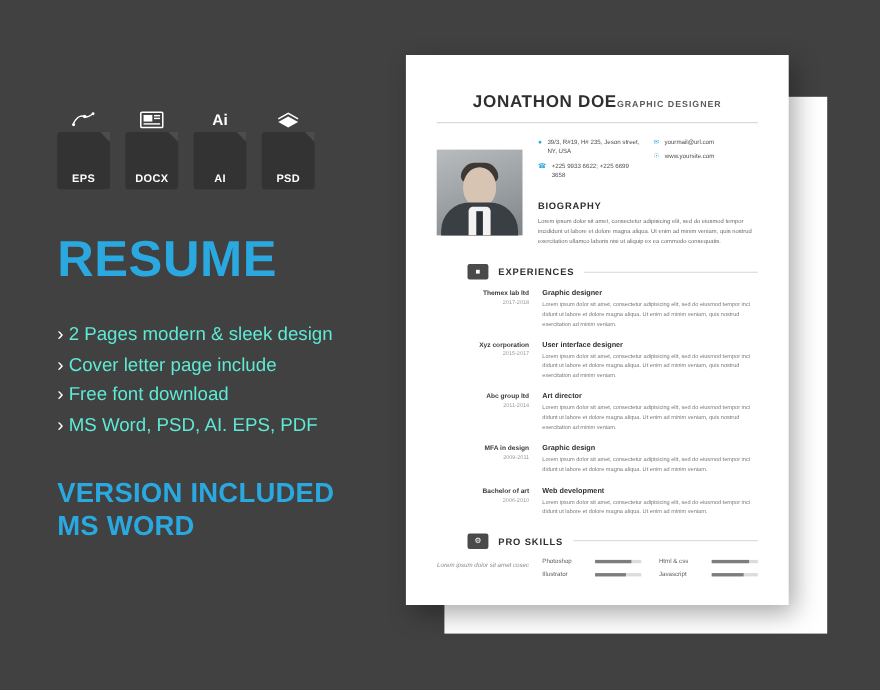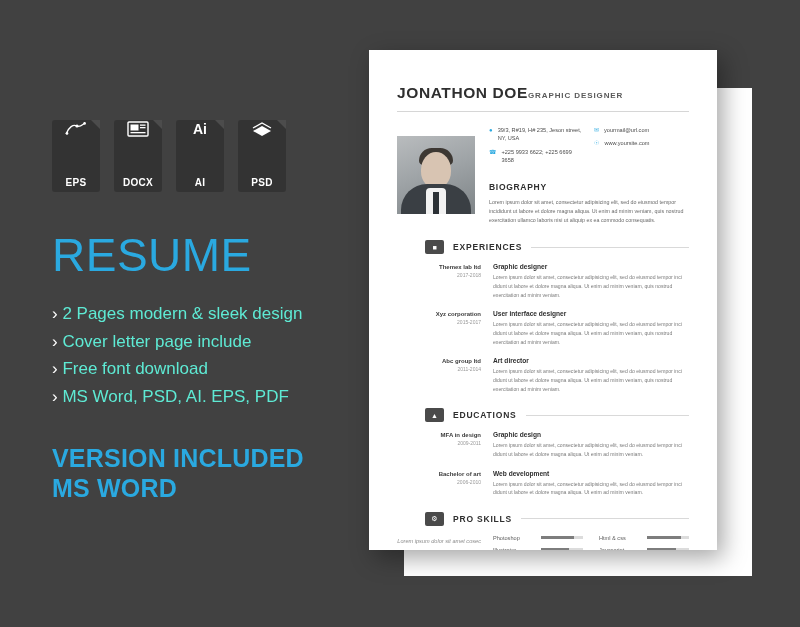--- a/index.html
+++ b/index.html
@@ -10,21 +10,21 @@
     overflow: hidden;
   }
   .stage { position: relative; width: 800px; height: 627px; background: #414141; }
 
   
   .promo { position: absolute; left: 52px; top: 120px; width: 330px; }
 
   .format-icons { display: flex; gap: 14px; margin-bottom: 40px; }
   .fmt {
     position: relative;
-    width: 48px; height: 72px;
+    width: 48px; height: 52px;
     background: #333333;
     border-radius: 3px;
     display: flex; flex-direction: column;
     align-items: center; justify-content: flex-end;
     padding-bottom: 4px;
     gap: 39px;
   }
   .fmt::after {
     content: "";
     position: absolute; top: 0; right: 0;
@@ -37,23 +37,23 @@
     display: flex; align-items: center; justify-content: center;
     width: 100%;
     color: #ffffff;
   }
   .fmt .fmt-label {
     font-size: 10px; font-weight: bold; color: #ffffff;
     letter-spacing: 0.3px;
   }
 
   .promo-title {
-    font-size: 46px; font-weight: normal; color: #2aa9e0;
+    font-size: 46px; font-weight: bold; color: #2aa9e0;
     letter-spacing: 0.5px; line-height: 1;
-    margin-bottom: 22px;
+    margin-bottom: 32px;
   }
   .bullets { margin-bottom: 34px; }
   .bullets li {
     list-style: none;
     color: #5eead4;
     font-size: 17px;
     line-height: 1.62;
     white-space: nowrap;
   }
   .bullets li::before { content: "\203A\00a0"; color: #ffffff; }
@@ -72,21 +72,21 @@
   .paper-front {
     position: absolute; left: 369px; top: 50px;
     width: 348px; height: 500px;
     background: #ffffff;
     box-shadow: 6px 8px 22px rgba(0,0,0,0.35);
     padding: 34px 28px 20px 28px;
     overflow: hidden;
   }
 
   
-  .r-head { display: flex; align-items: baseline; justify-content: flex-start; }
+  .r-head { display: flex; align-items: baseline; justify-content: center; }
   .r-name {
     font-size: 15.5px; font-weight: bold; color: #2f2f2f;
     letter-spacing: 0.6px;
   }
   .r-role {
     font-size: 8px; font-weight: bold; color: #5a5a5a;
     letter-spacing: 0.9px;
   }
   .rule { height: 1px; background: #d6d6d6; margin: 9px 0 12px 0; }
 
@@ -322,25 +322,20 @@
       <div class="entry-left">
         <div class="e-org">Abc group ltd</div>
         <div class="e-date">2011-2014</div>
       </div>
       <div class="entry-right">
         <div class="e-role">Art director</div>
         <div class="e-desc">Lorem ipsum dolor sit amet, consectetur adipisicing elit, sed do eiusmod tempor inci didunt ut labore et dolore magna aliqua. Ut enim ad minim veniam, quis nostrud exercitation ad minim veniam.</div>
       </div>
     </div>
 
-    <div class="sec">
-      <div class="sec-ico">▲</div>
-      <div class="sec-title">EDUCATIONS</div>
-      <div class="sec-line"></div>
-    </div>
 
     <div class="entry">
       <div class="entry-left">
         <div class="e-org">MFA in design</div>
         <div class="e-date">2009-2011</div>
       </div>
       <div class="entry-right">
         <div class="e-role">Graphic design</div>
         <div class="e-desc">Lorem ipsum dolor sit amet, consectetur adipisicing elit, sed do eiusmod tempor inci didunt ut labore et dolore magna aliqua. Ut enim ad minim veniam.</div>
       </div>

